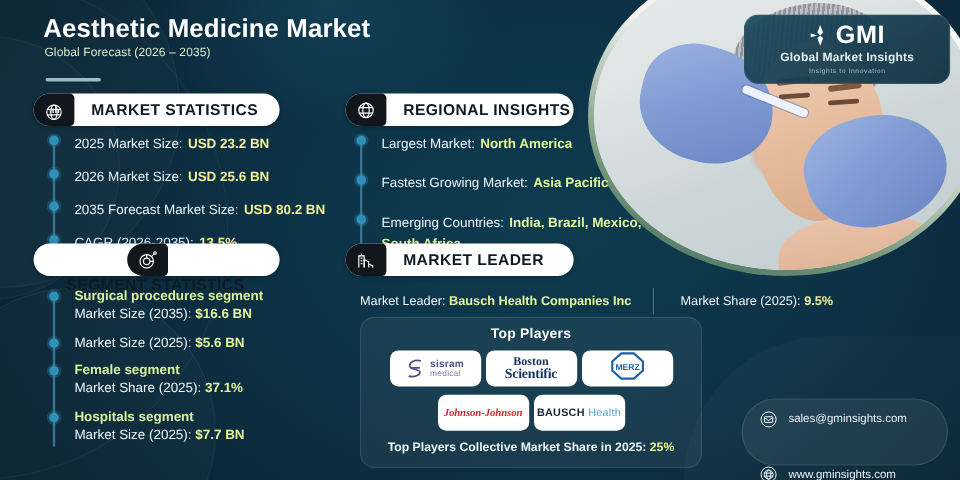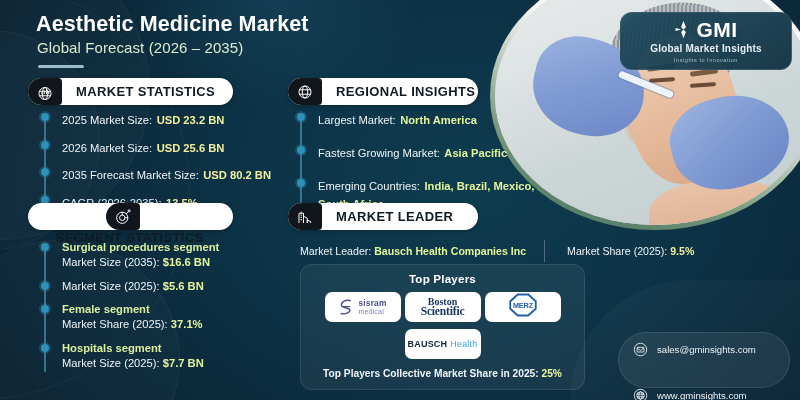--- a/index.html
+++ b/index.html
@@ -114,21 +114,21 @@
   .gmi-tag { color:#aebfc9; font-size:5.6px; margin-top:3px; letter-spacing:.5px; }
 
   
   .title {
     position:absolute; left:36px; top:12px;
     color:#ffffff; font-size:21.5px; font-weight:bold; letter-spacing:.1px;
     z-index:5;
   }
   .subtitle {
     position:absolute; left:37px; top:39px;
-    color:#d9ecd0; font-size:15px; font-weight:normal; letter-spacing:.1px;
+    color:#d9ecd0; font-size:10px; font-weight:normal; letter-spacing:.1px;
     z-index:5;
   }
   .title-rule {
     position:absolute; left:38px; top:65px;
     width:46px; height:3px; border-radius:2px;
     background:#9bbccd;
     z-index:5;
   }
 
   
@@ -479,20 +479,23 @@
           <svg viewBox="0 0 40 32">
             <polygon points="13,2 27,2 37,11 37,21 27,30 13,30 3,21 3,11" fill="none" stroke="#1f5fa8" stroke-width="2.4"></polygon>
             <text x="20" y="20" text-anchor="middle" font-size="9.5" font-family="Liberation Sans, sans-serif" font-weight="bold" fill="#1f5fa8">MERZ</text>
           </svg>
         </div>
       </div>
     </div>
 
     <div class="logo-row">
       <div class="logo-tile">
+        <div class="lg-jnj">Johnson-Johnson</div>
+      </div>
+      <div class="logo-tile">
         <div class="lg-bausch">
           <span class="b-a">BAUSCH</span>
           <span class="b-b">Health</span>
         </div>
       </div>
     </div>
 
     <div class="collective">
       <span>Top Players Collective Market Share in 2025:</span>
       <span class="hl">25%</span>

